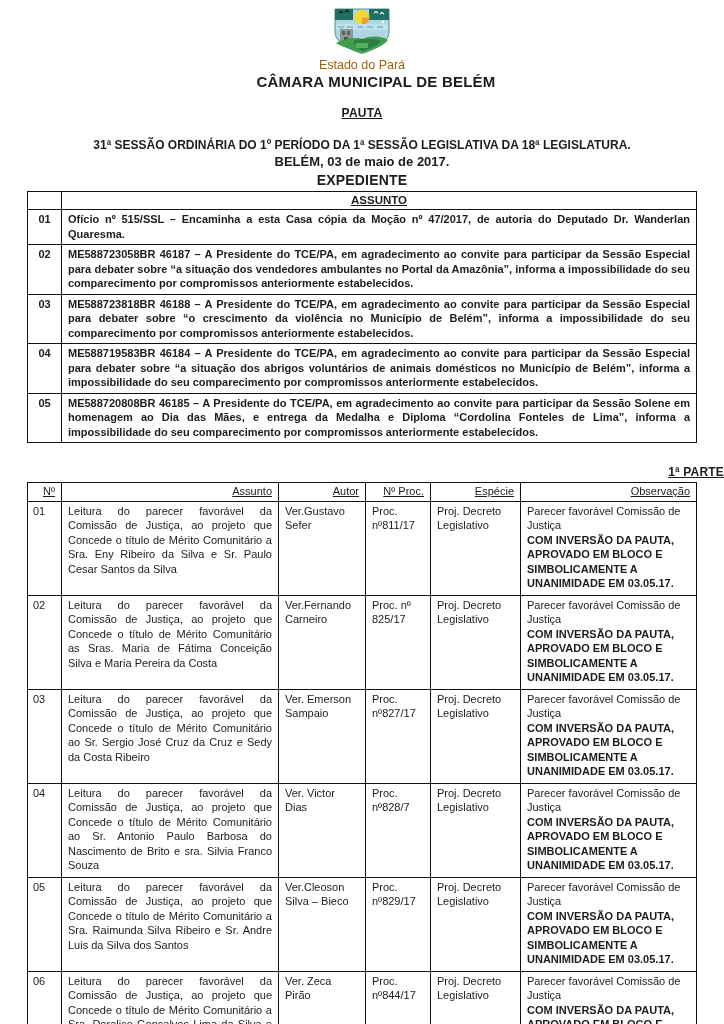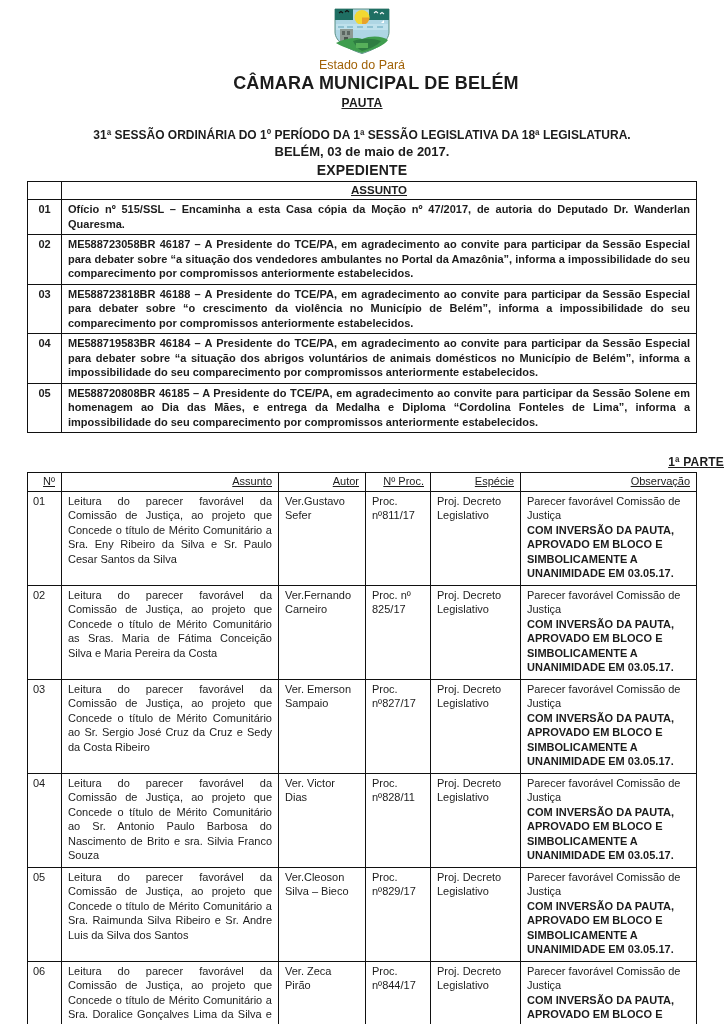--- a/index.html
+++ b/index.html
@@ -8,22 +8,22 @@
     font-family:"Liberation Sans", sans-serif;
     color:#1c1c1c;
     -webkit-font-smoothing:antialiased;
   }
   .page{width:724px;height:1024px;overflow:hidden;position:relative;}
 
   
   .doc-header{text-align:center;padding-top:7px;}
   .logo-wrap{line-height:0;margin-bottom:3px;}
   .line-estado{font-size:12.5px;color:#a16207;}
-  .line-orgao{font-size:18px;font-weight:bold;margin-top:1px;letter-spacing:.2px;margin-left:28px;}
-  .line-pauta{font-size:12px;font-weight:bold;text-decoration:underline;margin-top:2px;letter-spacing:.3px;}
+  .line-orgao{font-size:15px;font-weight:bold;margin-top:1px;letter-spacing:.2px;margin-left:28px;}
+  .line-pauta{font-size:12px;font-weight:bold;text-decoration:underline;margin-top:16px;letter-spacing:.3px;}
   .line-sessao{font-size:12px;font-weight:bold;margin-top:18px;}
   .line-data{font-size:13px;font-weight:bold;margin-top:2px;}
   .line-expediente{font-size:14px;font-weight:bold;margin-top:3px;letter-spacing:.2px;}
 
   
   table.tbl{border-collapse:collapse;table-layout:fixed;width:670px;margin:3px auto 0;border-radius:21px;}
   .tbl td,.tbl th{
     border:1.7px solid #111;
     vertical-align:top;
     font-size:11px;line-height:1.32;
@@ -184,21 +184,21 @@
       <td>
         <div>Parecer favorável Comissão de Justiça</div>
         <div class="obs-destaque">COM INVERSÃO DA PAUTA, APROVADO EM BLOCO E SIMBOLICAMENTE A UNANIMIDADE EM 03.05.17.</div>
       </td>
     </tr>
 
     <tr>
       <td class="num">04</td>
       <td class="assunto">Leitura do parecer favorável da Comissão de Justiça, ao projeto que Concede o título de Mérito Comunitário ao Sr. Antonio Paulo Barbosa do Nascimento de Brito e sra. Silvia Franco Souza</td>
       <td>Ver. Victor Dias</td>
-      <td>Proc. nº828/11</td>
+      <td>Proc. nº828/7</td>
       <td>Proj. Decreto Legislativo</td>
       <td>
         <div>Parecer favorável Comissão de Justiça</div>
         <div class="obs-destaque">COM INVERSÃO DA PAUTA, APROVADO EM BLOCO E SIMBOLICAMENTE A UNANIMIDADE EM 03.05.17.</div>
       </td>
     </tr>
 
     <tr>
       <td class="num">05</td>
       <td class="assunto">Leitura do parecer favorável da Comissão de Justiça, ao projeto que Concede o título de Mérito Comunitário a Sra. Raimunda Silva Ribeiro e Sr. Andre Luis da Silva dos Santos</td>

